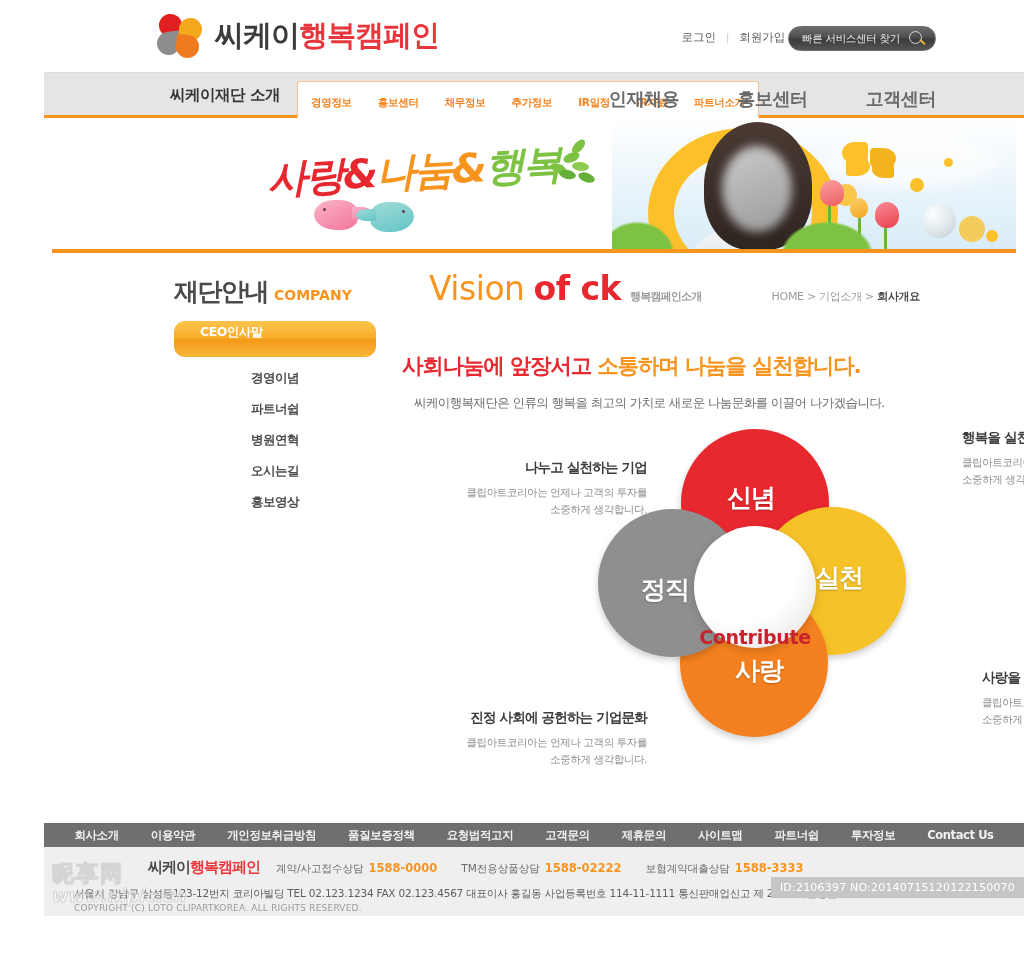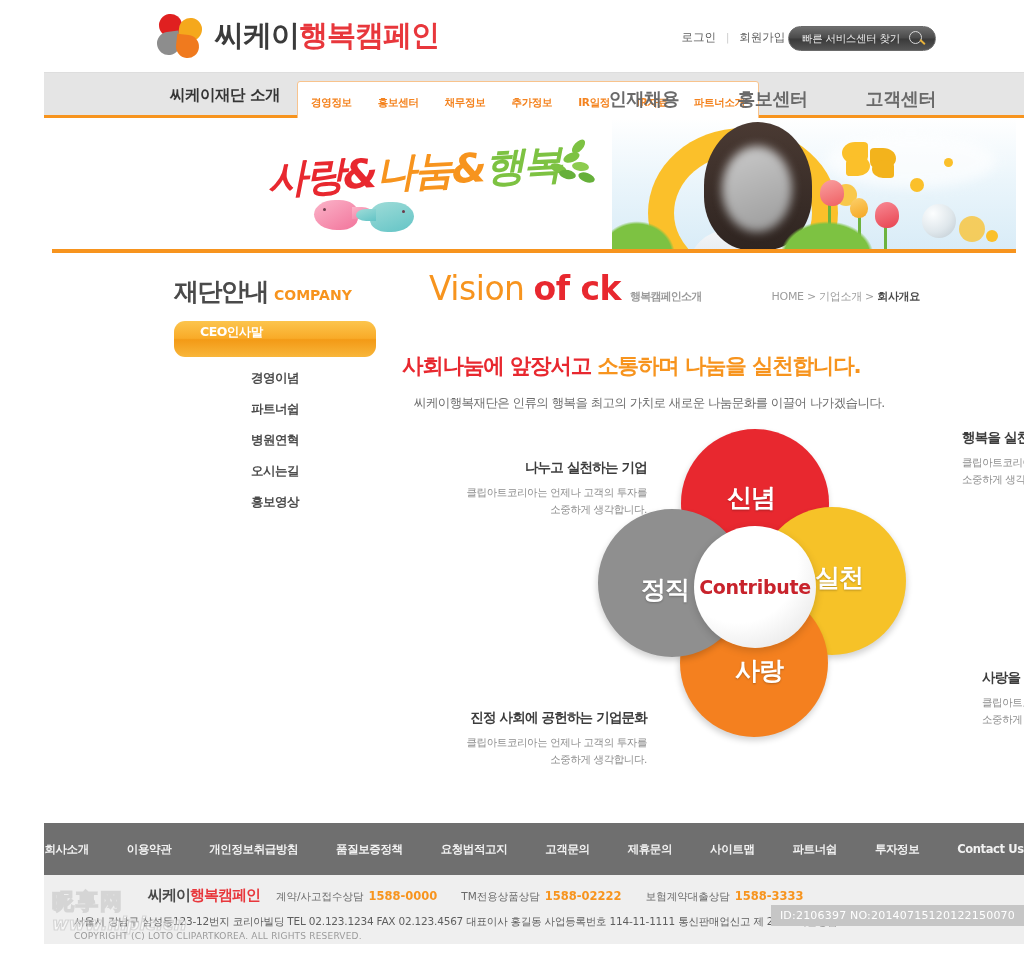--- a/index.html
+++ b/index.html
@@ -144,33 +144,33 @@
   .petal.bottom{ left: 90px; top: 160px; }
   .petal.bottom .shape { background: #f4801f; border-radius: 0 50% 50% 50%; transform: rotate(45deg); box-shadow: 2px 3px 6px rgba(0,0,0,.18); }
   .petal.bottom .lbl { transform: translate(5px,7px); }
 
   .petal.left  { left: 8px; top: 80px; }
   .petal.left .shape { background: #8f8f8f; border-radius: 50% 0 50% 50%; transform: rotate(45deg); box-shadow: 2px 3px 6px rgba(0,0,0,.18); }
   .petal.left .lbl { transform: translate(-7px,6px); }
 
   .core { position: absolute; left: 104px; top: 97px; width: 122px; height: 122px; border-radius: 50%;
     background: radial-gradient(circle at 36% 30%, #ffffff 0%, #ffffff 52%, #ededed 78%, #d9d9d9 100%);
-    box-shadow: 0 3px 9px rgba(0,0,0,.16); display: flex; align-items: center; justify-content: center; z-index: 5; }
+    box-shadow: 0 3px 9px rgba(0,0,0,.16); display: flex; align-items: flex-end; justify-content: center; z-index: 5; }
   .core span { color: #c8232c; font-size: 19px; font-weight: bold; letter-spacing: -0.3px; }
 
   .cap { position: absolute; }
   .cap .t { font-size: 13.5px; font-weight: bold; color: #3c3c3c; letter-spacing: -0.8px; white-space: nowrap; }
   .cap .d { font-size: 10.5px; color: #8e8e8e; line-height: 1.65; letter-spacing: -0.4px; margin-top: 7px; white-space: nowrap; }
   .cap.tl { left: 0px; top: 190px; text-align: right; width: 245px; }
   .cap.tr { left: 560px; top: 160px; text-align: left; width: 260px; }
   .cap.bl { left: 0px; top: 440px; text-align: right; width: 245px; }
   .cap.br { left: 580px; top: 400px; text-align: left; width: 260px; }
 
   
-  .foot-nav { position: relative; height: 52px; background: #6f6f6f; display: flex; align-items: center; justify-content: center; gap: 8px; }
+  .foot-nav { position: relative; height: 24px; background: #6f6f6f; display: flex; align-items: center; justify-content: center; gap: 2px; }
   .foot-nav a { font-size: 11.5px; color: #f2f2f2; text-decoration: none; font-weight: bold; padding: 0 15px; letter-spacing: -0.4px; white-space: nowrap; }
   .foot-body { position: relative; height: 69px; background: #efefef; }
   .f-logo { position: absolute; left: 104px; top: 11px; font-size: 15px; font-weight: bold; letter-spacing: -1px; white-space: nowrap; }
   .f-logo .g { color: #4a4a4a; } .f-logo .r { color: #e8373c; }
   .f-phones { position: absolute; left: 232px; top: 14px; display: flex; gap: 24px; font-size: 10.5px; color: #6a6a6a; white-space: nowrap; }
   .f-phones b { color: #f7941e; font-size: 11.5px; margin-left: 5px; }
   .f-addr { position: absolute; left: 30px; top: 40px; font-size: 10.5px; color: #5e5e5e; letter-spacing: -0.2px; white-space: nowrap; }
   .f-copy { position: absolute; left: 30px; top: 56px; font-size: 9px; color: #9a9a9a; letter-spacing: 0.2px; white-space: nowrap; }
   .idbadge { position: absolute; right: 0px; bottom: 18px; background: #c6c6c6; color: #ffffff;
     font-size: 11px; padding: 4px 9px; letter-spacing: 0.2px; white-space: nowrap; }

